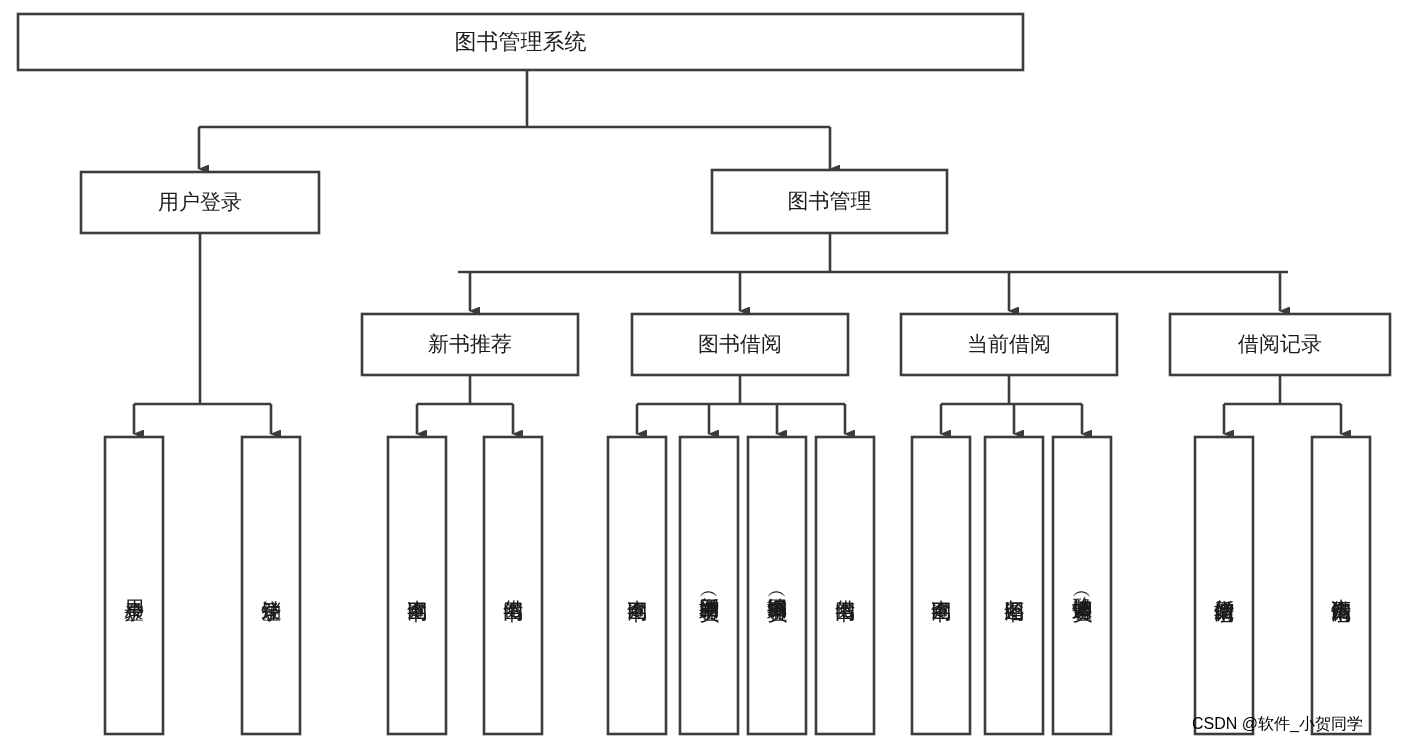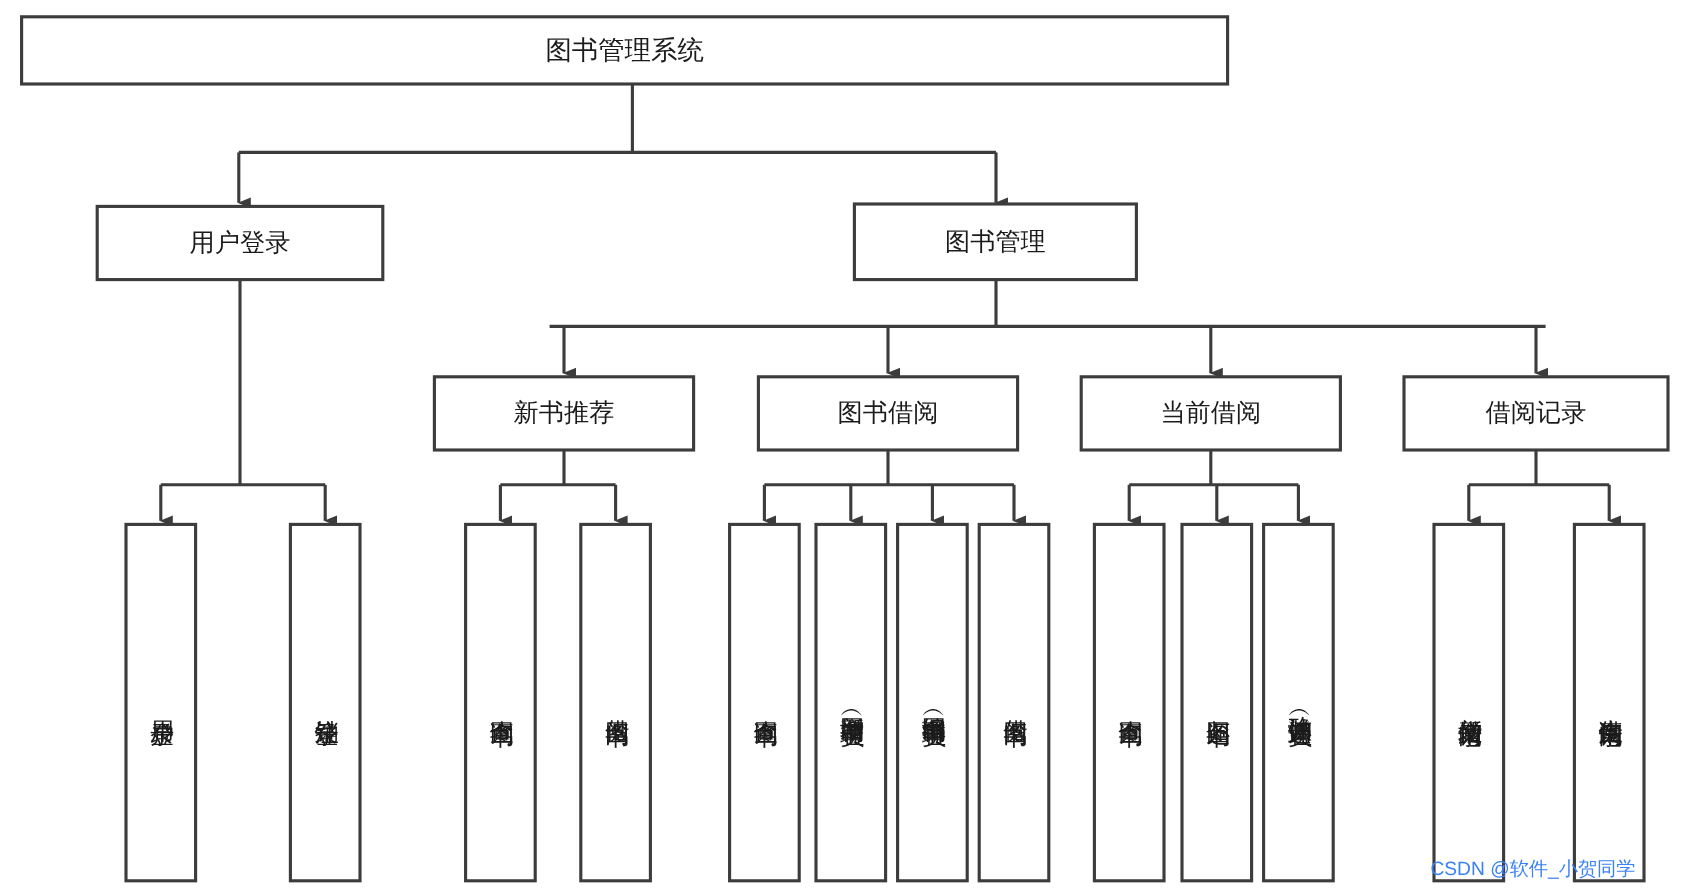--- a/index.html
+++ b/index.html
@@ -29,21 +29,21 @@
     text-orientation:upright;
     font-family:"Liberation Sans","DejaVu Sans",sans-serif;
     font-size:20px;line-height:1.18;color:#1b1b1b;
     letter-spacing:1px;
     white-space:nowrap;
     pointer-events:none;
   }
   .watermark{
     position:absolute;
     font-family:"Liberation Sans","DejaVu Sans",sans-serif;
-    font-size:16px;color:#3b82f6;
+    font-size:16px;color:#000000;
     white-space:nowrap;
     left:1192px;top:714px;
   }
 </style>
 </head>
 <body>
 
 <div id="diagram-root">
 
   <svg id="tree-svg" viewBox="0 0 1405 747" xmlns="http://www.w3.org/2000/svg">

